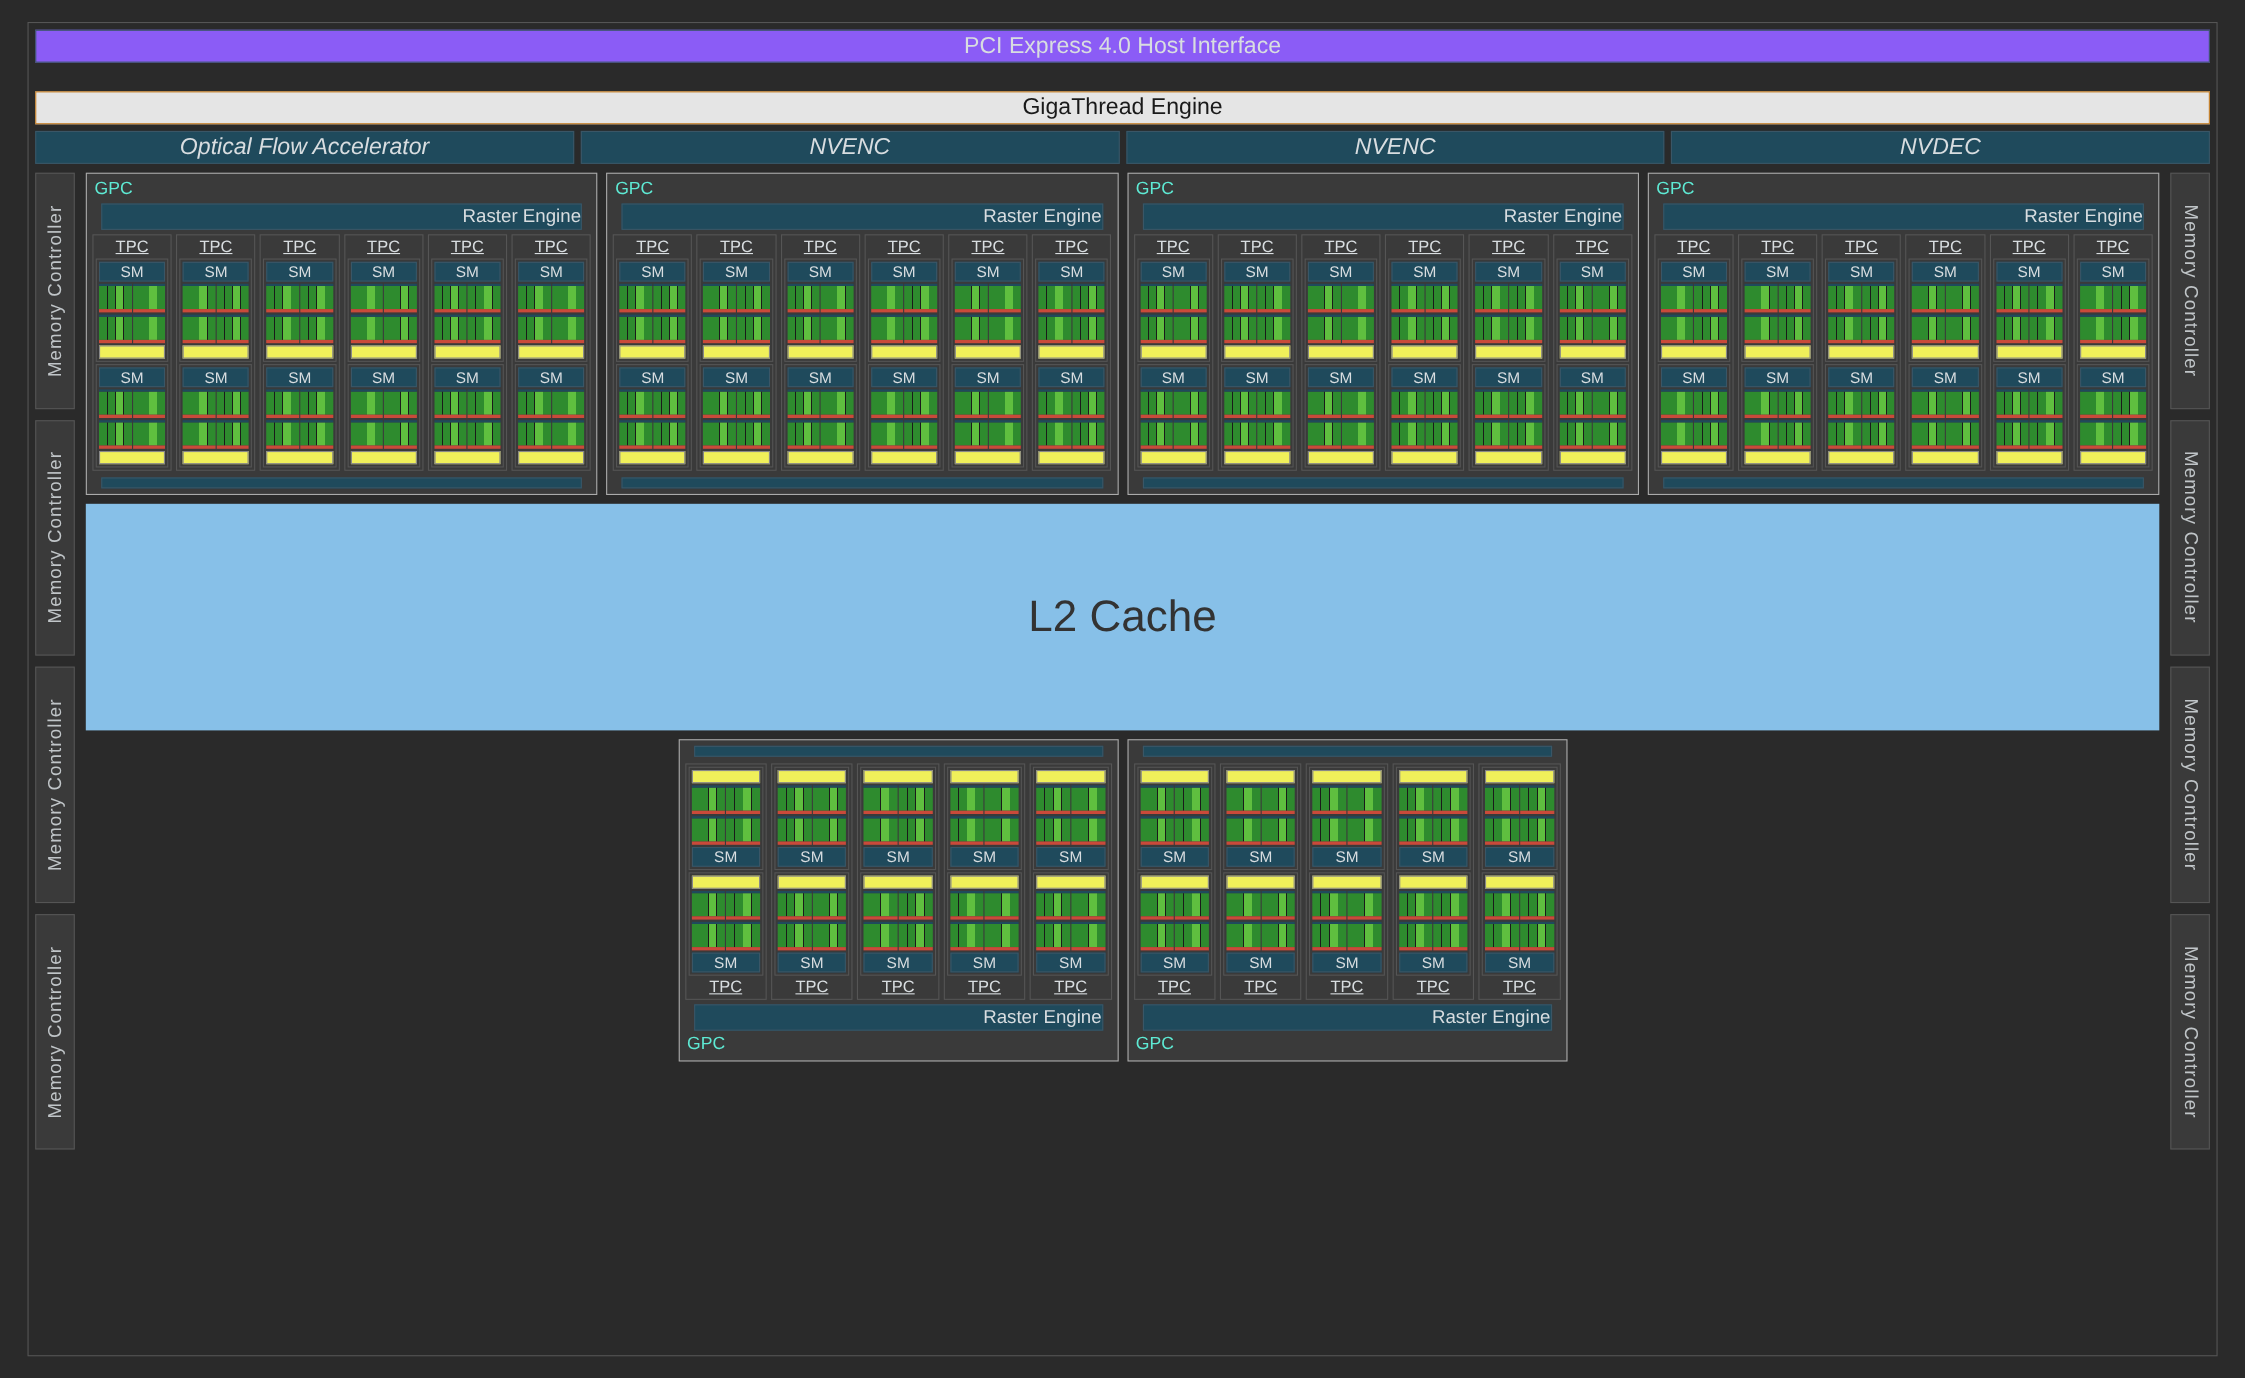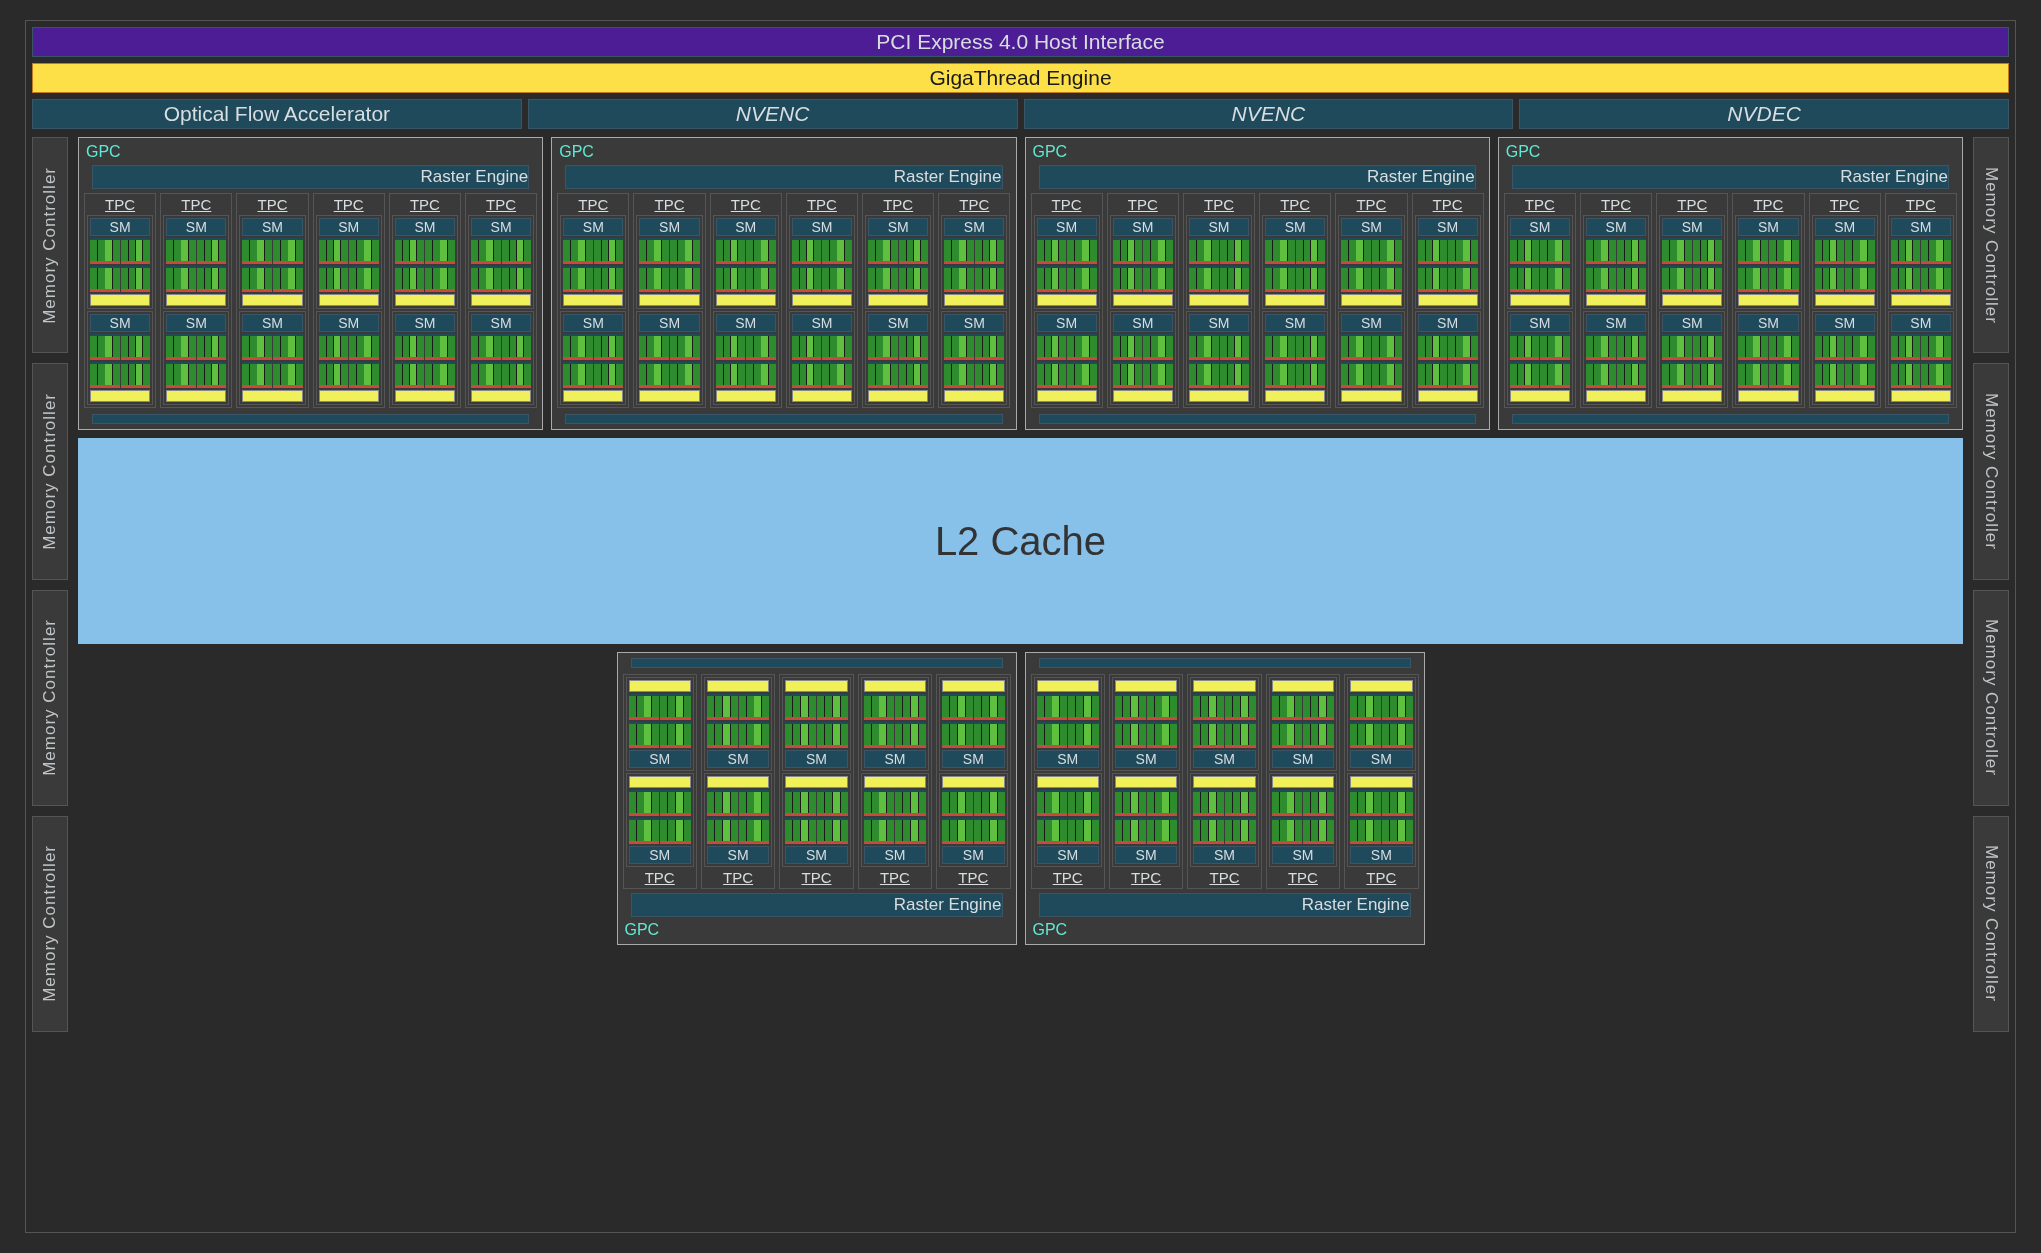--- a/index.html
+++ b/index.html
@@ -22,26 +22,26 @@
     padding:6px;
     gap:6px;
   }
   .bar{
     text-align:center;
     padding:2px 0;
     border:1px solid #3a5666;
     background:#1f4a5c;
     font-size:21px;
   }
-  .pci{background:#4c1d95;}
-  .giga{background:#fde047;color:#1a1a1a;border-color:#c27a20;}
+  .pci{background:#8b5cf6;}
+  .giga{background:#e5e5e5;color:#1a1a1a;border-color:#c27a20;margin-top:20px;}
   .row4{display:flex;gap:6px;}
   .row4 > .seg{flex:1;}
   .seg{border:1px solid #3a5666;background:#1f4a5c;text-align:center;padding:2px 0;font-size:21px;}
-  .ofa{flex:1.2;}
+  .ofa{flex:1.2;font-style:italic;}
   .enc{flex:1;font-style:italic;}
   
   .main{
     flex:1;
     display:grid;
     grid-template-columns:36px 1fr 36px;
     grid-template-rows:auto auto auto;
     gap:10px;
     margin-top:2px;
   }

